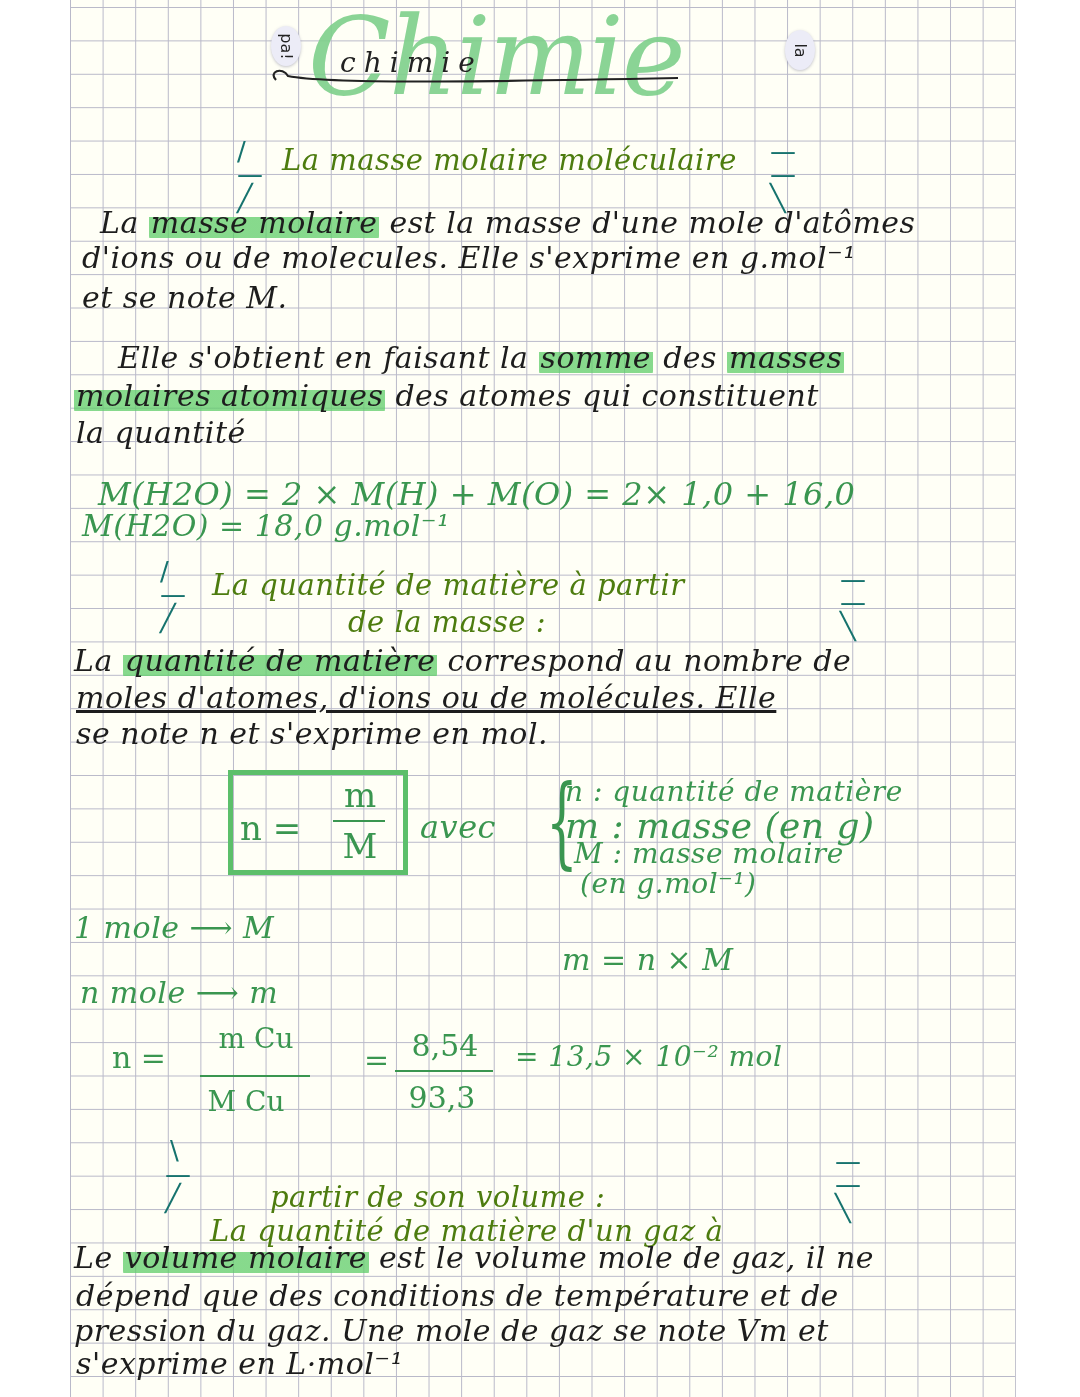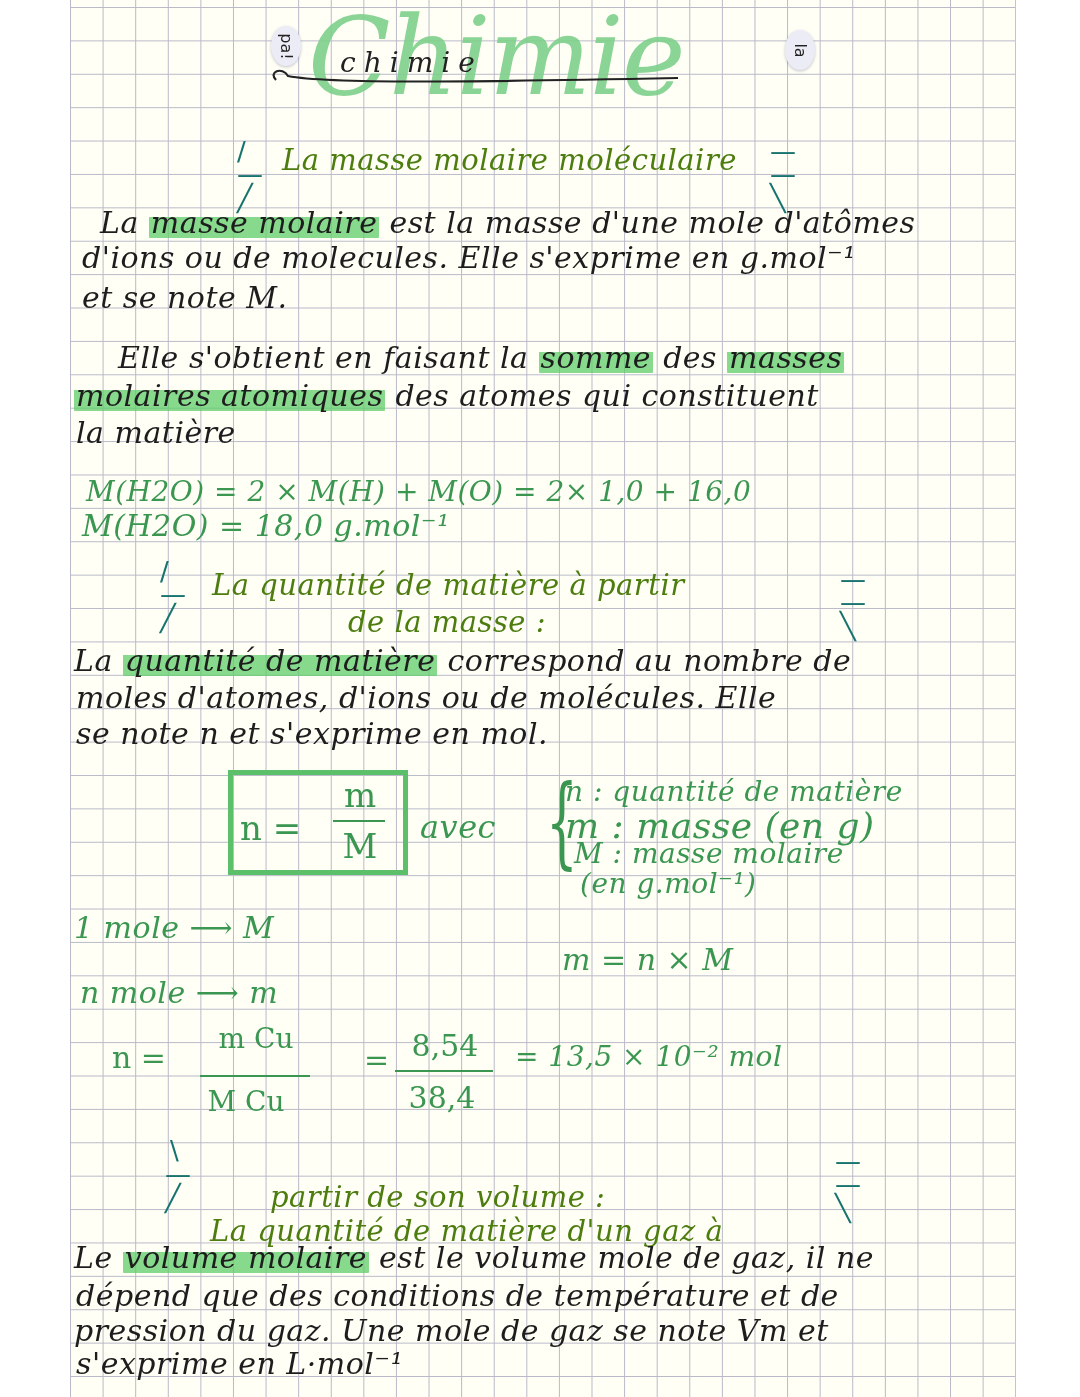--- a/index.html
+++ b/index.html
@@ -88,34 +88,34 @@
 </div>
 <div class="line black" style="left:82px; top:240px;">d'ions ou de molecules. Elle s'exprime en g.mol⁻¹</div>
 <div class="line black" style="left:82px; top:280px;">et se note M.</div>
 
 <div class="line black" style="left:118px; top:340px;">
   <span>Elle s'obtient en faisant la </span><span class="hl">somme</span><span> des </span><span class="hl">masses</span>
 </div>
 <div class="line black" style="left:74px; top:378px;">
   <span class="hl">molaires atomiques</span><span> des atomes qui constituent</span>
 </div>
-<div class="line black" style="left:76px; top:415px;">la matière</div>
+<div class="line black" style="left:76px; top:415px;">la quantité</div>
 
-<div class="line green" style="left:86px; top:475px; font-size:28px;">M(H2O) = 2 × M(H) + M(O) = 2× 1,0 + 16,0</div>
+<div class="line green" style="left:98px; top:475px; font-size:32px;">M(H2O) = 2 × M(H) + M(O) = 2× 1,0 + 16,0</div>
 <div class="line green" style="left:82px; top:508px; font-size:30px;">M(H2O) = 18,0 g.mol⁻¹</div>
 
 <div class="dash-deco" style="left:160px; top:560px;">∕<br>—<br>╱</div>
 <div class="line teal" style="left:212px; top:568px;">La quantité de matière à partir</div>
 <div class="line teal" style="left:300px; top:605px;padding-left:48px;">de la masse :</div>
 <div class="dash-deco" style="left:840px; top:568px;">—<br>—<br>╲</div>
 
 <div class="line black" style="left:74px; top:643px;">
   <span>La </span><span class="hl">quantité de matière</span><span> correspond au nombre de</span>
 </div>
-<div class="line black" style="left:76px; top:680px;">moles d'atomes, d'ions ou de molécules. Elle</div>
+<div class="line black" style="left:76px; top:680px;text-decoration:underline;">moles d'atomes, d'ions ou de molécules. Elle</div>
 <div class="line black" style="left:76px; top:716px;">se note  n  et  s'exprime en mol.</div>
 
 <div class="formula-box"></div>
 <div class="frac" style="left:240px; top:808px; font-size:34px;">n =</div>
 <div class="frac" style="left:330px; top:775px; width:60px; font-size:34px;">m</div>
 <div class="frac-bar" style="left:333px; top:820px; width:52px;"></div>
 <div class="frac" style="left:330px; top:826px; width:60px; font-size:34px;">M</div>
 <div class="line green" style="left:420px; top:808px; font-size:32px;">avec</div>
 
 <div class="brace" style="left:530px; top:772px;">{</div>
@@ -128,21 +128,21 @@
 <div class="line green" style="left:562px; top:942px;">m = n × M</div>
 <div class="line green" style="left:80px; top:975px;">n mole ⟶ m</div>
 
 <div class="frac" style="left:112px; top:1040px; font-size:30px;">n =</div>
 <div class="frac" style="left:196px; top:1022px; width:120px; font-size:28px;">m Cu</div>
 <div class="frac-bar" style="left:200px; top:1075px; width:110px;"></div>
 <div class="frac" style="left:196px; top:1085px; width:100px; font-size:28px;">M Cu</div>
 <div class="frac" style="left:364px; top:1042px; font-size:30px;">=</div>
 <div class="frac" style="left:395px; top:1028px; width:100px; font-size:30px;">8,54</div>
 <div class="frac-bar" style="left:395px; top:1070px; width:98px;"></div>
-<div class="frac" style="left:392px; top:1080px; width:100px; font-size:30px;">38,4</div>
+<div class="frac" style="left:392px; top:1080px; width:100px; font-size:30px;">93,3</div>
 <div class="line green" style="left:515px; top:1040px; font-size:28px;">= 13,5 × 10⁻² mol</div>
 
 <div class="dash-deco" style="left:165px; top:1140px;">∖<br>—<br>╱</div>
 <div class="line teal" style="left:210px; top:1214px;">La quantité de matière d'un gaz à</div>
 <div class="line teal" style="left:270px; top:1180px;">partir de son volume :</div>
 <div class="dash-deco" style="left:835px; top:1150px;">—<br>—<br>╲</div>
 
 <div class="line black" style="left:74px; top:1240px;">
   <span>Le </span><span class="hl">volume molaire</span><span> est le volume mole de gaz, il ne</span>
 </div>

